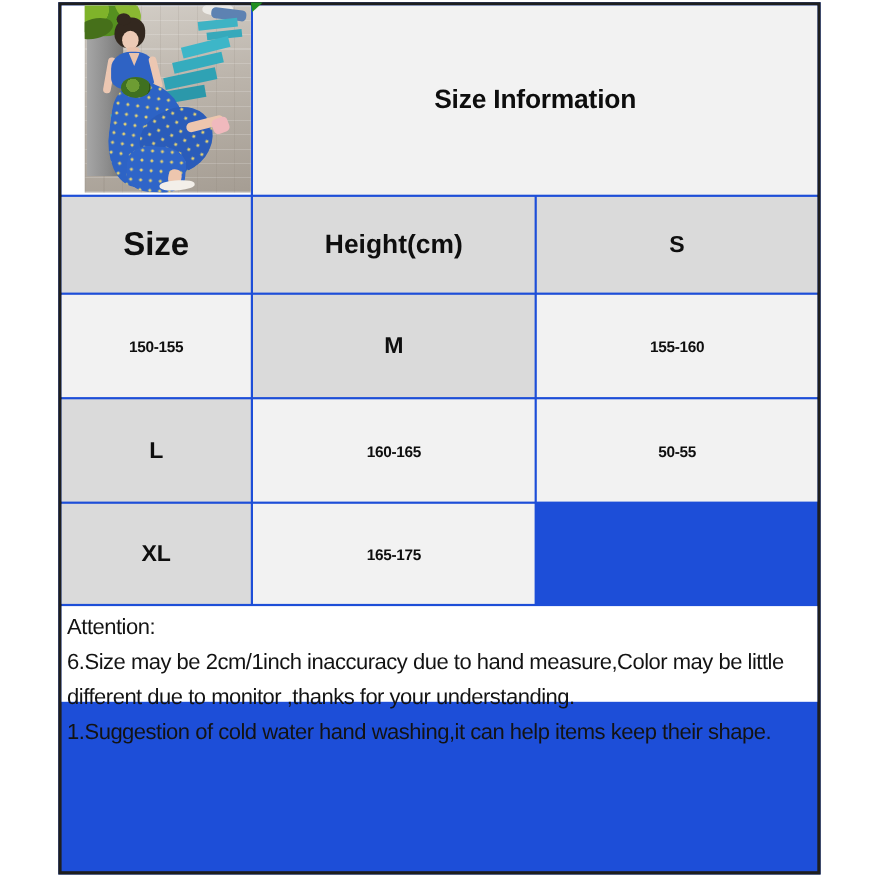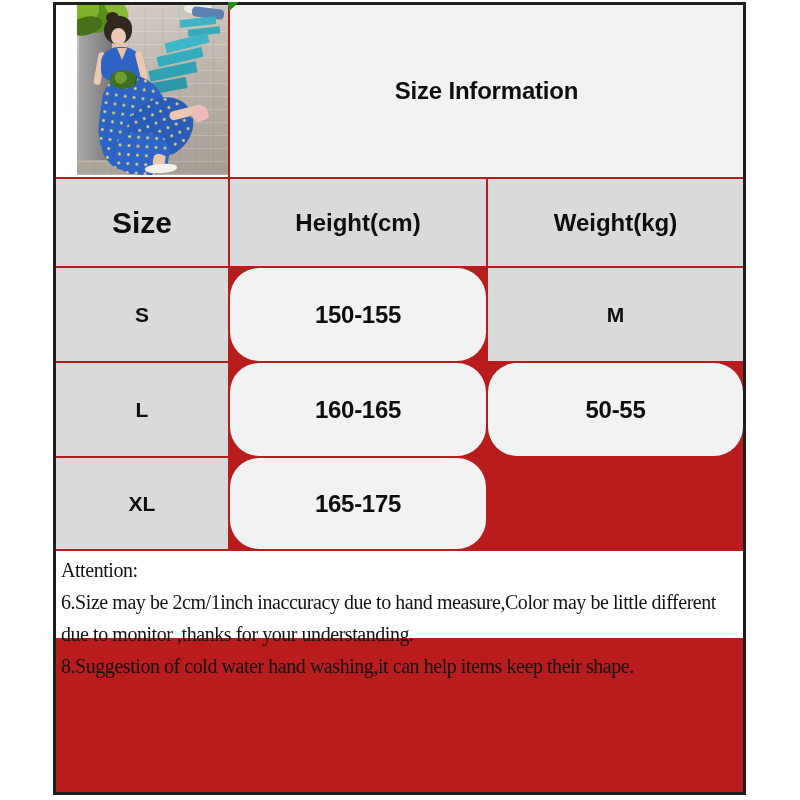--- a/index.html
+++ b/index.html
@@ -5,38 +5,38 @@
   * { margin:0; padding:0; box-sizing:border-box; }
   html,body { width:800px; height:800px; background:#ffffff; overflow:hidden;
               font-family:"Liberation Sans", sans-serif; color:#0e0e0e; }
 
   .sheet {
     position:absolute; left:53px; top:2px; width:693px; height:793px;
     display:grid;
     grid-template-columns:172px 256px 1fr;
     grid-template-rows:172px 87px 93px 93px 91px 87px 1fr;
     gap:2px;
-    background:#b91c1c;
+    background:#1d4ed8;
     border:3px solid #1e1e1e;
   }
   .cell { background:#f2f2f2; display:flex; align-items:center; justify-content:center;
           text-align:center; }
   .cell.head { background:#dadada; font-weight:bold; font-size:24px; }
   .cell.size-head { font-size:30px; }
   .cell.size-col { background:#dadada; font-weight:bold; font-size:21px; }
-  .cell.value { font-weight:bold; font-size:24px; letter-spacing:-0.3px;border-radius:29px; }
+  .cell.value { font-weight:bold; font-size:14px; letter-spacing:-0.3px; }
 
   .title-cell { grid-column:2 / span 2; position:relative; background:#f2f2f2;
                 display:flex; align-items:center; justify-content:center; }
   .title-text { font-weight:bold; font-size:24px; letter-spacing:-0.2px; }
   .leaf-corner { position:absolute; left:-2px; top:-3px; width:11px; height:10px;
                  background:#1f8f1f; clip-path:polygon(0 0,100% 0,12% 90%); }
 
   .attention-cell { grid-column:1 / span 3; background:#ffffff; display:block;
-                    padding:3px 6px 0 5px;font-family:Liberation Serif, serif; }
+                    padding:3px 6px 0 5px; }
   .attention-cell div { font-size:20px; line-height:32px; letter-spacing:-0.45px;
                         color:#131313; white-space:normal; }
 
   
   .photo-cell { background:#ffffff; position:relative; }
   .photo { position:absolute; left:21px; top:0; width:151px; height:170px;
            overflow:hidden;
            background:
              repeating-linear-gradient(90deg, rgba(125,115,104,.12) 0 1px, transparent 1px 17px),
              repeating-linear-gradient(0deg, rgba(255,255,255,.18) 0 1px, transparent 1px 13px),
@@ -140,33 +140,33 @@
     </div>
   </div>
 
   <div class="title-cell">
     <div class="leaf-corner"></div>
     <span class="title-text">Size Information</span>
   </div>
 
   <div class="cell head size-head">Size</div>
   <div class="cell head">Height(cm)</div>
-  <div class="cell head">Weight(kg)</div>
 
   <div class="cell size-col">S</div>
   <div class="cell value">150-155</div>
 
   <div class="cell size-col">M</div>
+  <div class="cell value">155-160</div>
 
   <div class="cell size-col">L</div>
   <div class="cell value">160-165</div>
   <div class="cell value">50-55</div>
 
   <div class="cell size-col">XL</div>
   <div class="cell value">165-175</div>
 
   <div class="attention-cell">
     <div>Attention:</div>
     <div>6.Size may be 2cm/1inch inaccuracy due to hand measure,Color may be little different due to monitor ,thanks for your understanding.</div>
-    <div>8.Suggestion of cold water hand washing,it can help items keep their shape.</div>
+    <div>1.Suggestion of cold water hand washing,it can help items keep their shape.</div>
   </div>
 
 </div>
 
 </body></html>

